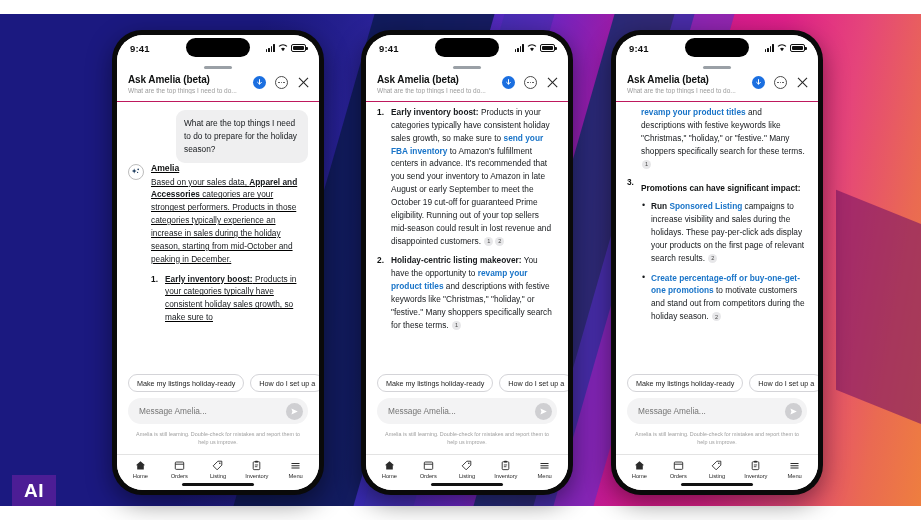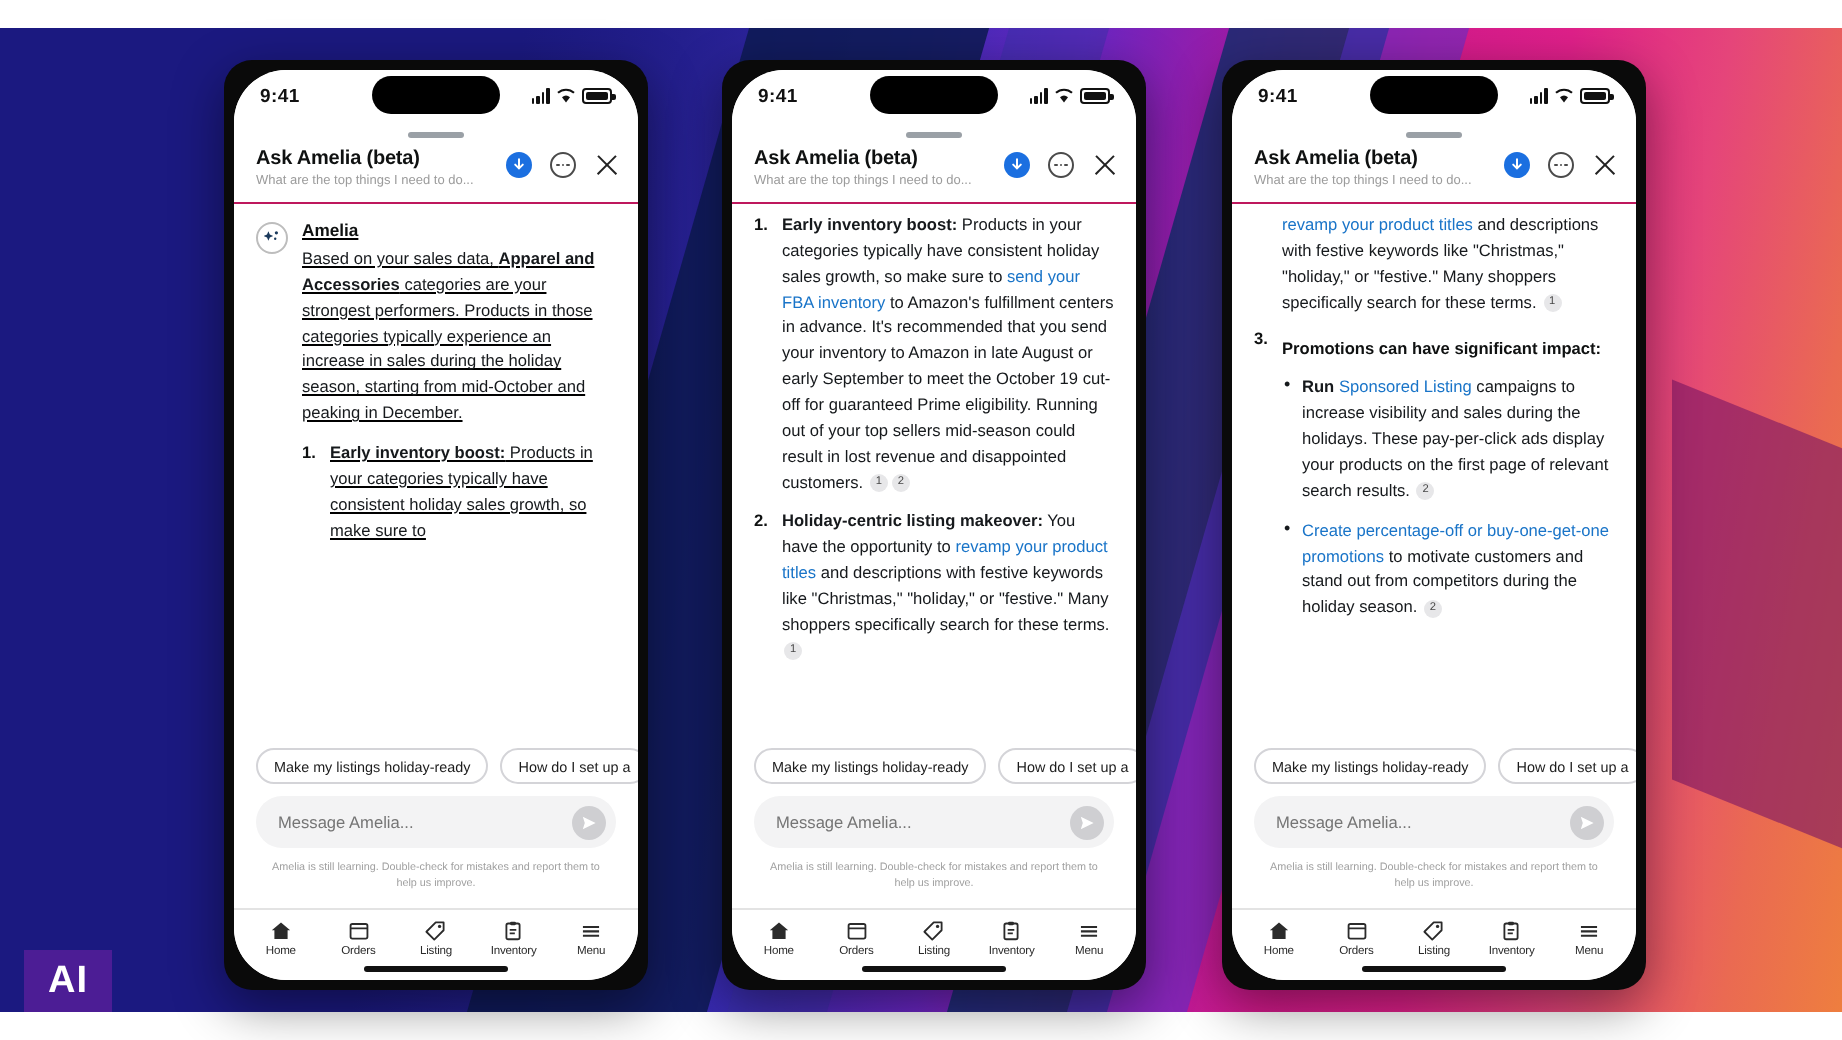--- a/index.html
+++ b/index.html
@@ -74,21 +74,21 @@
     letter-spacing: .5px;
     display: flex; align-items: center; justify-content: center;
     z-index: 40;
   }
   
   .phone {
     position: absolute;
     top: 30px;
     width: 212px; height: 465px;
     background: #0a0a0a;
-    border-radius: 14px;
+    border-radius: 30px;
     padding: 5px;
     box-shadow: 0 8px 26px rgba(0,0,0,.45);
     z-index: 20;
   }
   .phone.p1 { left: 112px; }
   .phone.p2 { left: 361px; }
   .phone.p3 { left: 611px; }
   .phone-inner {
     position: relative;
     width: 100%; height: 100%;
@@ -198,21 +198,21 @@
     color:#1b3a5c;
     margin-top: 1px;
   }
   .amelia-col { flex: 1 1 auto; min-width:0;}
   .amelia-name { font-size: 8.6px; font-weight: bold; color: #0f1111; margin-bottom: 3px;}
   .msg-p {
     font-size: 8.3px; line-height: 1.55; color: #16191c;
     margin-bottom: 7px;
   }
   .msg-p b { font-weight: bold; }
-  .lnk { color: #1974c8; font-weight: normal; }
+  .lnk { color: #1974c8; font-weight: bold; }
   .ol { list-style: none; counter-reset: li; }
   .ol > li {
     position: relative;
     counter-increment: li;
     padding-left: 14px;
     font-size: 8.3px; line-height: 1.55; color:#16191c;
     margin-bottom: 7px;
   }
   .ol > li::before {
     content: counter(li) ".";
@@ -361,20 +361,21 @@
           <span class="ic-dots">
               <i></i>
               <i></i>
               <i></i>
             </span>
           <span class="ic-x"></span>
         </div>
       </div>
 
       <div class="chat">
+        <div class="bubble-user">What are the top things I need to do to prepare for the holiday season?</div>
 
         <div class="amelia-row">
           <span class="avatar">
             <svg width="10" height="10" viewBox="0 0 10 10">
                 <path d="M3.2 1.6 L3.9 3.3 L5.6 4 L3.9 4.7 L3.2 6.4 L2.5 4.7 L0.8 4 L2.5 3.3 Z" fill="#1b3a5c"></path>
                 <circle cx="7.2" cy="2.4" r=".8" fill="#1b3a5c"></circle>
                 <circle cx="6.6" cy="5.4" r=".6" fill="#1b3a5c"></circle>
               </svg>
           </span>
           <div class="amelia-col">

